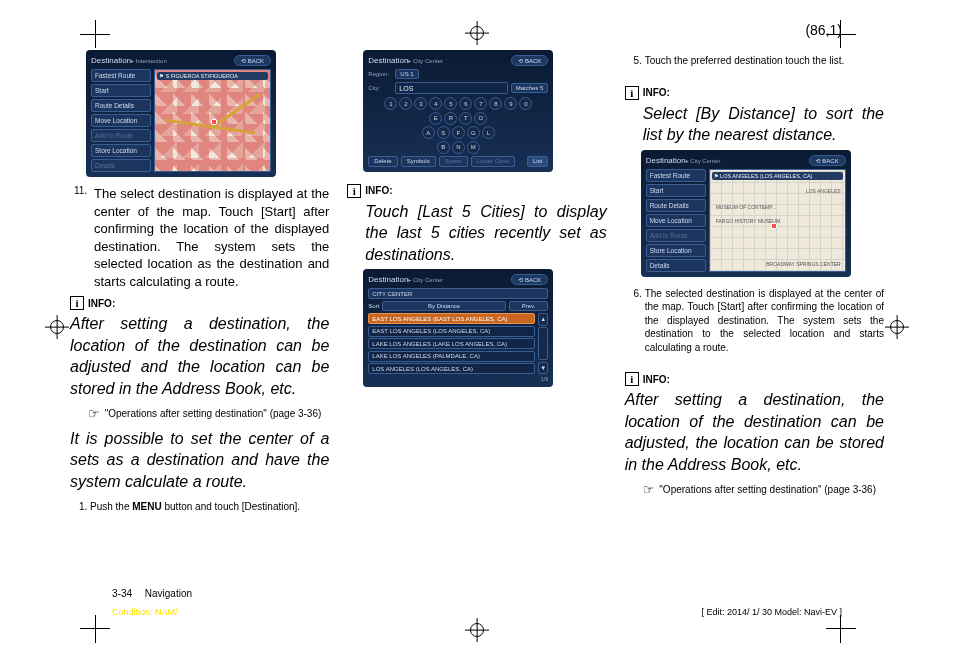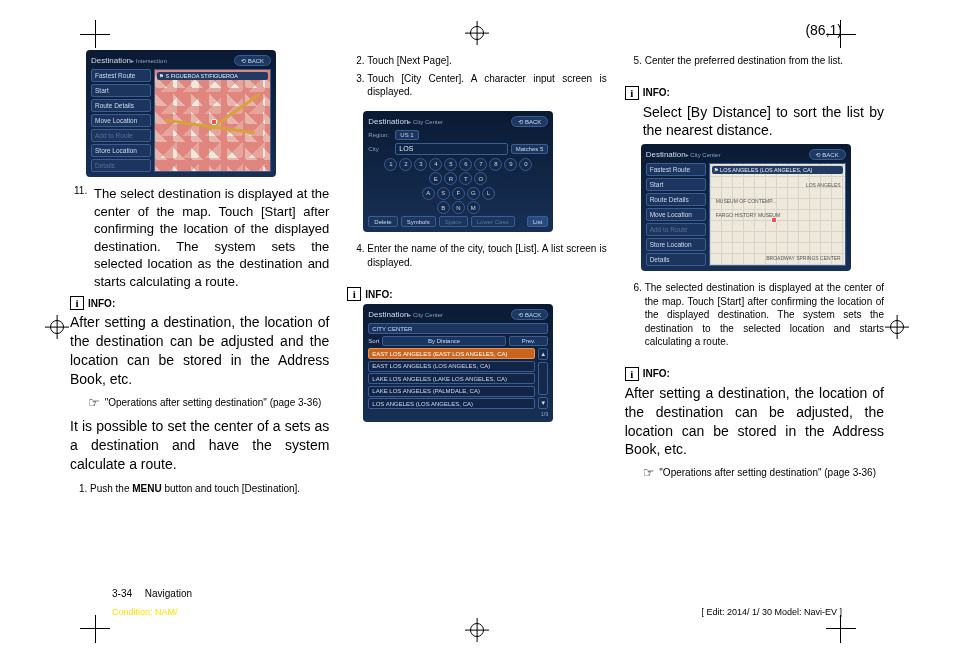--- a/index.html
+++ b/index.html
@@ -107,21 +107,21 @@
   .scroll-col { width:10px; display:flex; flex-direction:column; gap:1.5px; }
   .sbtn { flex:1; border:1px solid #3a5d94; border-radius:2px; background:#15294a; display:flex; align-items:center; justify-content:center; font-size:6px; color:#cadbf3;}
   .list-foot { text-align:right; font-size:5.5px; color:#8aa0c4; margin-top:2px;}
 
   
   ol.steps { list-style: decimal; padding-left: 20px; margin: 4px 0 8px; }
   ol.steps li { margin-bottom: 4px; text-align: justify; font-size: 10px; line-height: 1.35; }
   .info-row { display:flex; align-items:center; gap:4px; margin: 6px 0 3px; }
   .info-icon { width:14px; height:14px; border:1.5px solid #000; display:flex; align-items:center; justify-content:center; font-family: Georgia, serif; font-weight:bold; font-size:11px; }
   .info-label { font-weight:bold; font-size:10px; }
-  p.body { font-size:14px; line-height:1.35; text-align:justify; margin-bottom:4px; }
+  p.body { font-size:16px; line-height:1.35; text-align:justify; margin-bottom:4px;font-style:italic; }
   .xref { display:flex; gap:5px; padding-left:18px; margin:3px 0 8px; }
   .xref-icon { font-size:13px; line-height:1; }
   .xref-text { font-size:10px; line-height:1.3; }
   h2.section { font-weight:bold; font-size:12px; margin: 6px 0 4px; letter-spacing:0.2px;}
   .footer-left { position:absolute; bottom:62px; left:112px; font-size:10px; }
   .footer-left .pg { margin-right:10px; }
   .footer-left .sec { font-weight:normal; }
   .condition { position:absolute; bottom:44px; left:112px; color:#ffe100; font-size:9px; }
   .footer-right { position:absolute; bottom:44px; right:112px; font-size:9px;text-align:center; }
 </style>
@@ -193,24 +193,20 @@
       <span class="xref-text">"Operations after setting destination" (page 3-36)</span>
     </div>
 
     <p class="body">It is possible to set the center of a sets as a destination and have the system calculate a route.</p>
     <ol class="steps" start="1">
       <li><span>Push the </span><b>MENU</b><span> button and touch [Destination].</span></li>
     </ol>
   </div>
 
   <div class="col">
-    <ol class="steps" start="2">
-      <li>Touch [Next Page].</li>
-      <li>Touch [City Center]. A character input screen is displayed.</li>
-    </ol>
 
     <div class="nav-screen kbd-screen" style="margin-left:16px">
       <div class="nav-title-row">
         <span class="nav-title"><span>Destination</span><small>▸ City Center</small></span>
         <span class="back-btn">⟲ BACK</span>
       </div>
       <div class="kbd-top">
         <span class="lbl">Region:</span>
         <span class="side">US 1</span>
       </div>
@@ -253,28 +249,26 @@
         </div>
       <div class="kbd-foot" id="kbd-foot">
           <div class="fbtn">Delete</div>
           <div class="fbtn">Symbols</div>
           <div class="fbtn dim">Space</div>
           <div class="fbtn dim">Lower Case</div>
           <div class="fbtn list">List</div>
         </div>
     </div>
 
-    <ol class="steps" start="4">
-      <li>Enter the name of the city, touch [List]. A list screen is displayed.</li>
-    </ol>
 
     <div class="info-row">
       <div class="info-icon">i</div>
       <div class="info-label">INFO:</div>
     </div>
+    <p class="body" style="padding-left:18px">Touch [Last 5 Cities] to display the last 5 cities recently set as destinations.</p>
 
     <div class="nav-screen list-screen" style="margin-left:16px">
       <div class="nav-title-row">
         <span class="nav-title"><span>Destination</span><small>▸ City Center</small></span>
         <span class="back-btn">⟲ BACK</span>
       </div>
       <div class="lrow" style="background:#1b355e">CITY CENTER</div>
       <div class="srow" style="margin-top:2px">
         <span class="lbl">Sort</span>
         <span class="sel" style="flex:1;text-align:center">By Distance</span>
@@ -293,21 +287,21 @@
           <div class="sbtn" style="flex:3"></div>
           <div class="sbtn">▼</div>
         </div>
       </div>
       <div class="list-foot">1/9</div>
     </div>
   </div>
 
   <div class="col">
     <ol class="steps" start="5">
-      <li>Center the preferred destination from the list.</li>
+      <li>Touch the preferred destination touch the list.</li>
     </ol>
     <div class="info-row">
       <div class="info-icon">i</div>
       <div class="info-label">INFO:</div>
     </div>
     <p class="body" style="padding-left:18px">Select [By Distance] to sort the list by the nearest distance.</p>
 
     <div class="nav-screen" style="margin-left:16px;width:210px">
       <div class="nav-title-row">
         <span class="nav-title"><span>Destination</span><small>▸ City Center</small></span>

